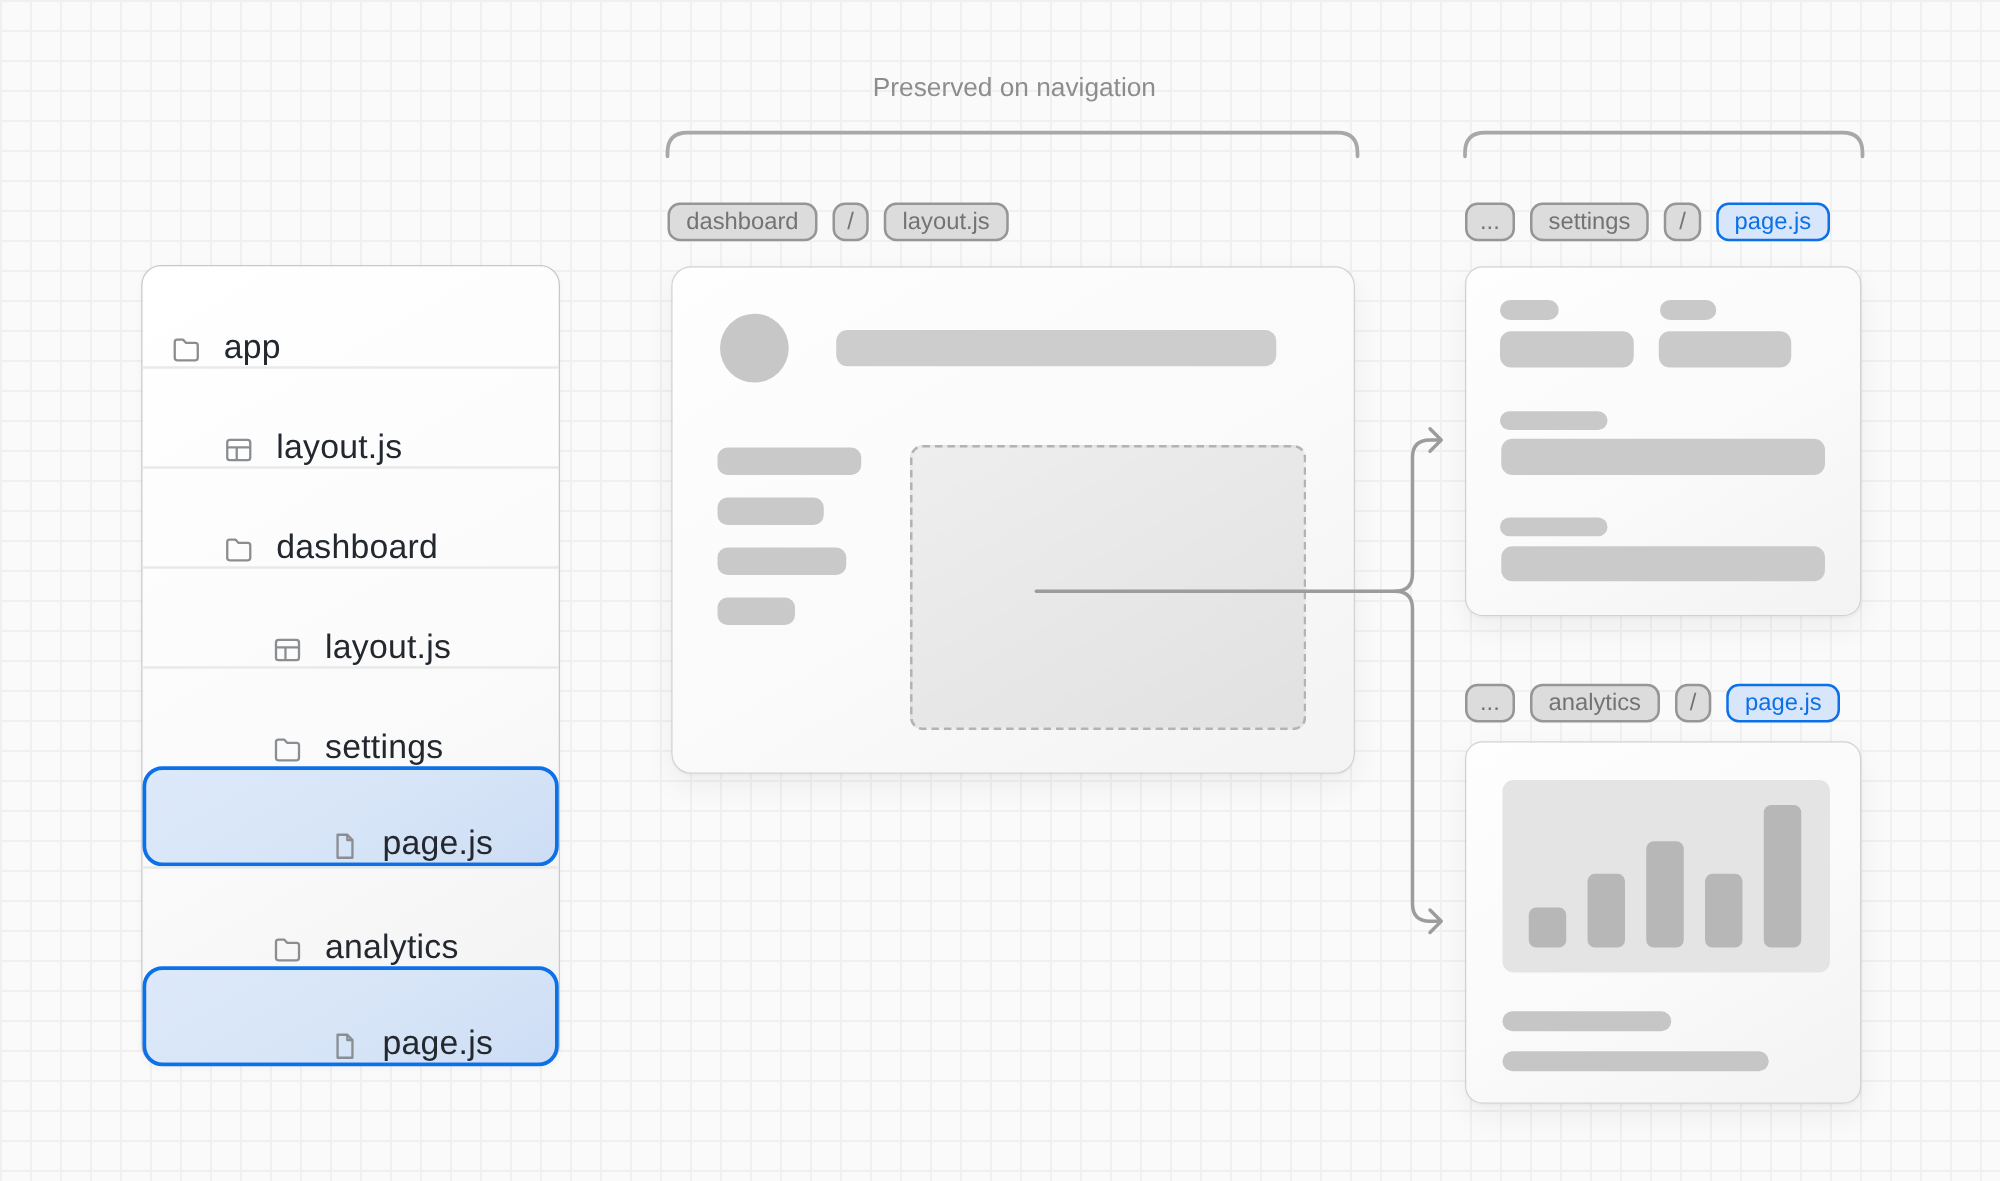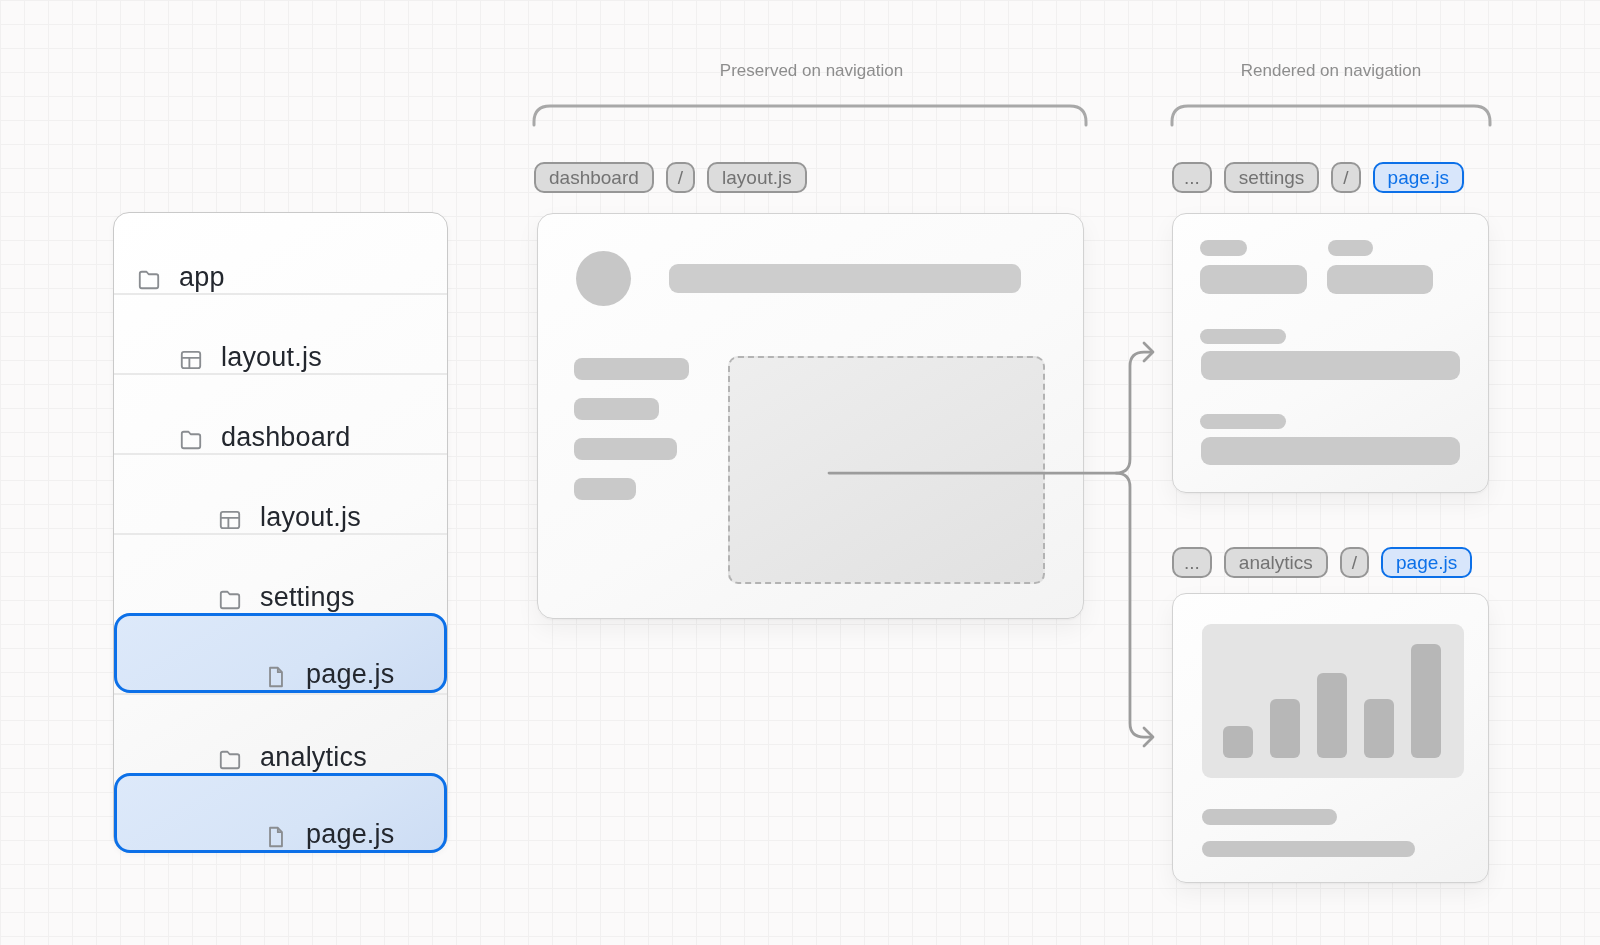--- a/index.html
+++ b/index.html
@@ -47,21 +47,21 @@
   .tree-row.highlighted{
     background:linear-gradient(150deg,#dde9fa 0%,#d6e4f7 60%,#cdddf4 100%);
     border:3px solid var(--accent-blue);
     border-radius:16px;
   }
   .tree-icon{width:26px;height:26px;flex:0 0 26px;color:#8a8d91;display:inline-flex}
   .tree-icon svg{width:100%;height:100%}
 
   
   .section-header{
-    font-size:17px;color:#8d8d8d;text-align:center;height:26px;line-height:26px;
+    font-size:21px;color:#8d8d8d;text-align:center;height:26px;line-height:26px;
   }
   .hdr-preserved{left:537px;top:58px;width:549px}
   .hdr-rendered{left:1172px;top:58px;width:318px}
 
   
   .chip-row{position:absolute;display:flex;gap:12px;height:31px;align-items:stretch}
   .chip{
     display:inline-flex;align-items:center;height:31px;
     padding:0 13px;border-radius:10px;font-size:19px;line-height:1;
   }
@@ -108,21 +108,20 @@
 
   
   #overlay{position:absolute;left:0;top:0;width:1600px;height:945px;pointer-events:none}
 </style>
 </head>
 <body>
 
 <div id="canvas">
 
   <div class="abs section-header hdr-preserved">Preserved on navigation</div>
-  <div class="abs section-header hdr-rendered">Rendered on navigation</div>
 
   <div class="abs file-tree">
       <div class="tree-row lvl0">
         <span class="tree-icon">
           <svg viewBox="0 0 24 24" fill="none" stroke="currentColor" stroke-width="1.7" stroke-linejoin="round">
             <path d="M3.5 8V6.2c0-1 .8-1.8 1.8-1.8h4.4l2 2.3h7c1 0 1.8.8 1.8 1.8v9.3c0 1-.8 1.8-1.8 1.8H5.3c-1 0-1.8-.8-1.8-1.8z"></path>
           </svg>
         </span>
         <span>app</span>
       </div>

